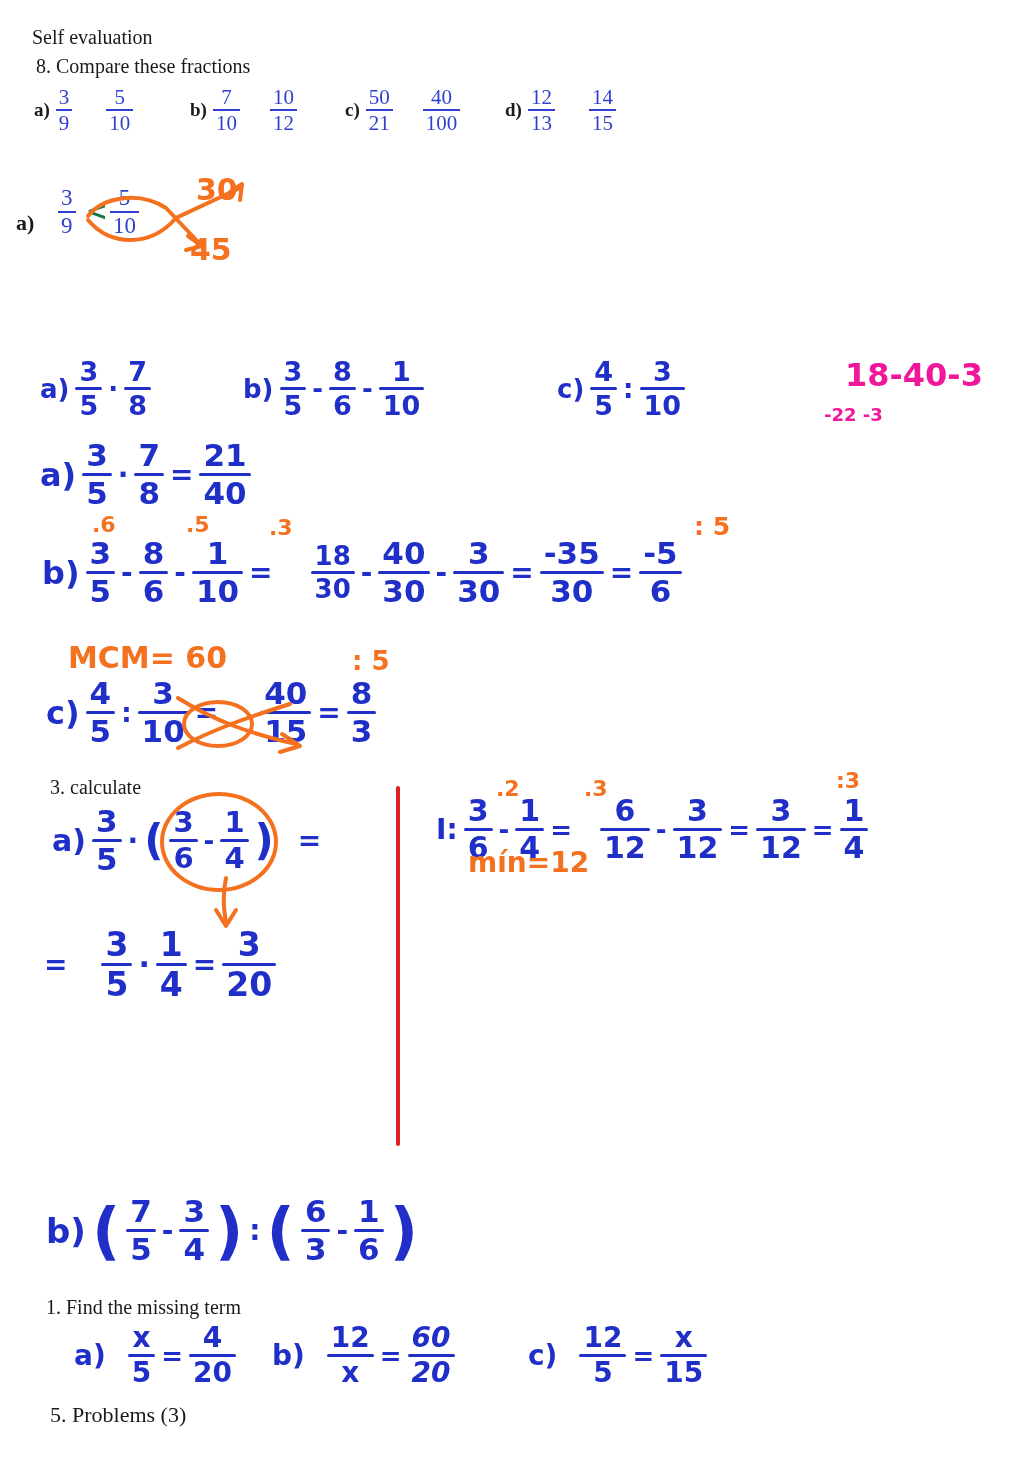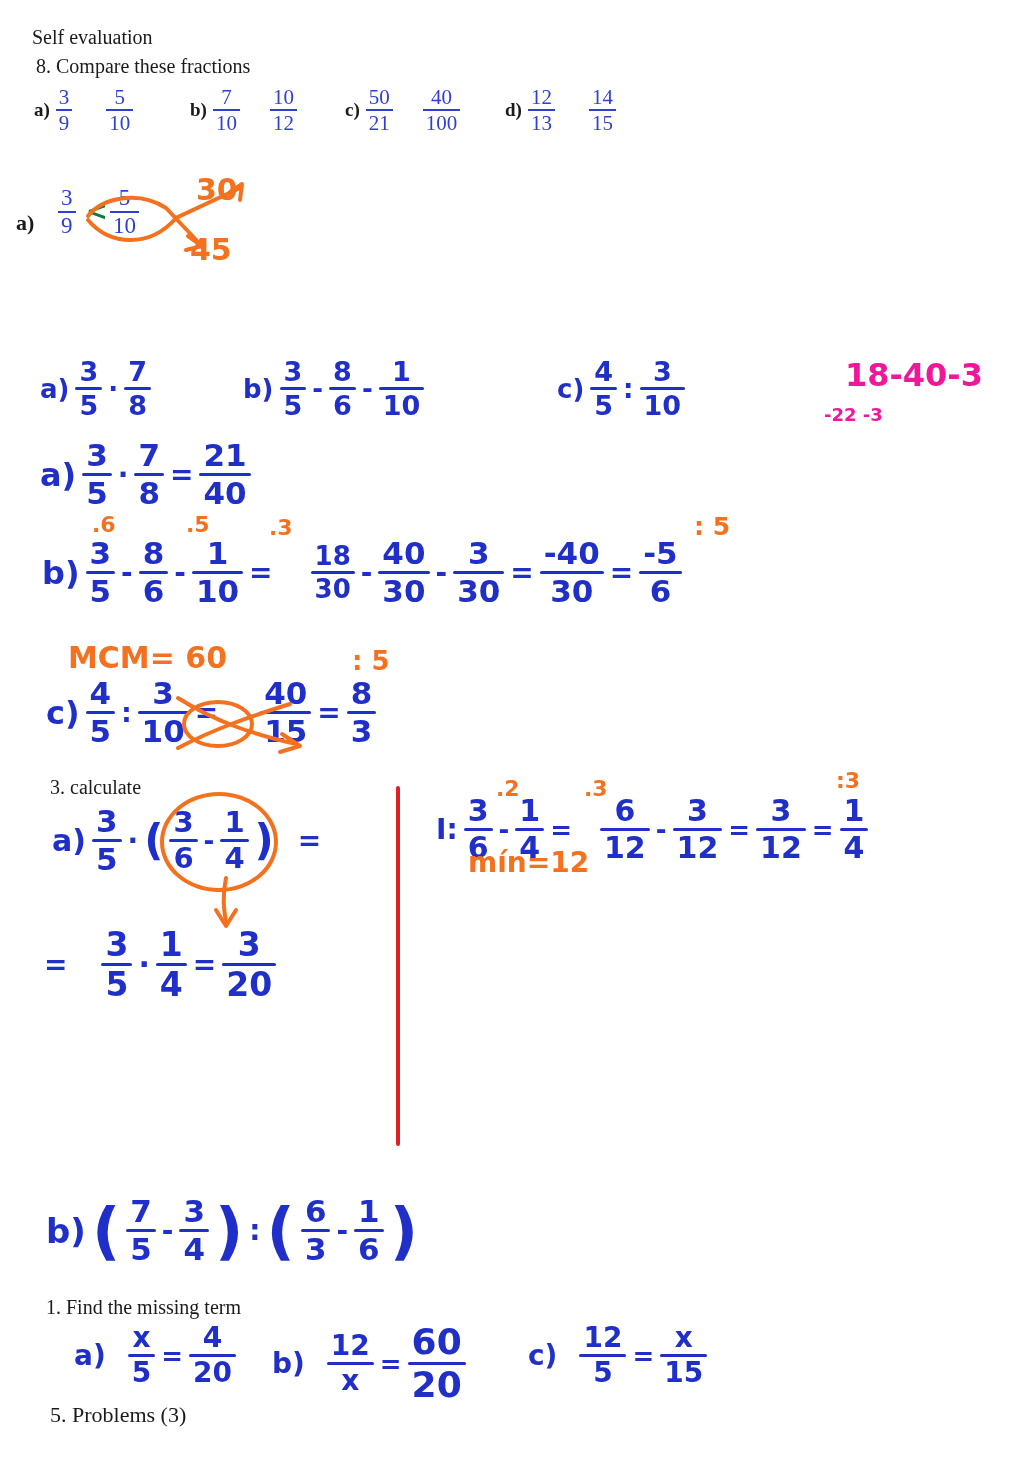--- a/index.html
+++ b/index.html
@@ -303,21 +303,21 @@
       <span class="den">30</span>
     </span>
     <span class="hand hw-blue" style="font-size:28px;">-</span>
     <span class="hfrac blue" style="font-size:31px;">
       <span class="num">3</span>
         <span class="bar"></span>
       <span class="den">30</span>
     </span>
     <span class="hand hw-blue" style="font-size:28px;">=</span>
     <span class="hfrac blue" style="font-size:31px;">
-      <span class="num">-40</span>
+      <span class="num">-35</span>
         <span class="bar"></span>
       <span class="den">30</span>
     </span>
     <span class="hand hw-blue" style="font-size:28px;">=</span>
     <span class="hfrac blue" style="font-size:31px;">
       <span class="num">-5</span>
         <span class="bar"></span>
       <span class="den">6</span>
     </span>
   </div>
@@ -517,21 +517,21 @@
 
   <div class="abs row" style="left:272px; top:1324px;">
     <span class="hand hw-blue" style="font-size:28px;">b)</span>
     <span style="display:inline-block;width:10px;"></span>
     <span class="hfrac blue" style="font-size:28px;">
       <span class="num">12</span>
         <span class="bar"></span>
       <span class="den">x</span>
     </span>
     <span class="hand hw-blue" style="font-size:26px;">=</span>
-    <span class="hfrac blue" style="font-size:36px;">
+    <span class="hfrac blue" style="font-size:28px;font-style:italic;">
       <span class="num">60</span>
         <span class="bar"></span>
       <span class="den">20</span>
     </span>
   </div>
 
   <div class="abs row" style="left:528px; top:1324px;">
     <span class="hand hw-blue" style="font-size:28px;">c)</span>
     <span style="display:inline-block;width:10px;"></span>
     <span class="hfrac blue" style="font-size:28px;">

